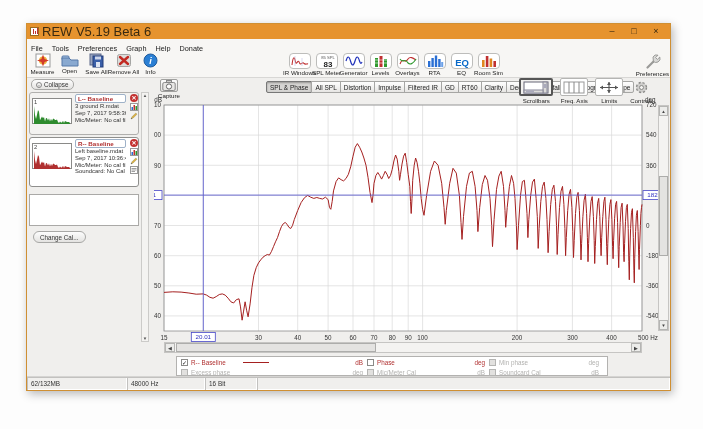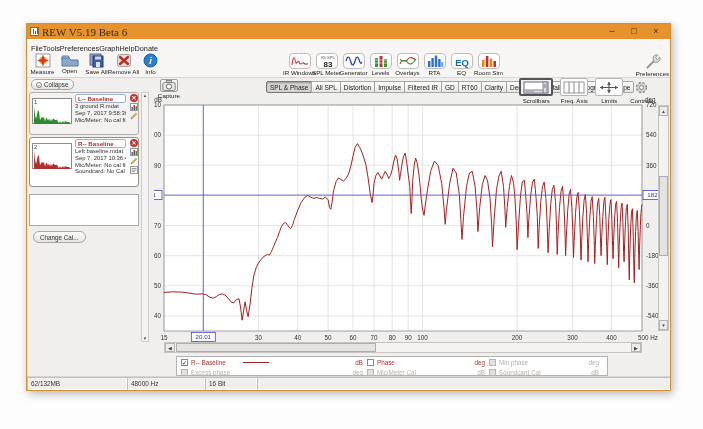--- a/index.html
+++ b/index.html
@@ -4,24 +4,24 @@
 <style>
   html,body{margin:0;padding:0;background:#fff;}
   *{box-sizing:border-box;font-family:"Liberation Sans",sans-serif;}
   .desktop{position:relative;width:703px;height:429px;background:#fdfdfd;overflow:hidden;}
   .window{position:absolute;left:26px;top:23px;width:645px;height:368px;background:#f0efed;
           border:1px solid #cf8f33;box-shadow:2px 3px 9px rgba(0,0,0,.28);}
   
   .titlebar{position:absolute;left:0;top:0;right:0;height:15px;background:#e6932e;display:flex;align-items:center;padding:0 3px;}
   .app-icon{width:9px;height:9px;background:#fff;border:1px solid #9a6a20;margin-right:3px;position:relative;}
   .app-icon i{position:absolute;bottom:1px;width:1px;background:#c03030;}
-  .title{font-size:11px;color:#3a2a10;flex:1;white-space:nowrap;font-family:Liberation Serif, serif;}
+  .title{font-size:13px;color:#3a2a10;flex:1;white-space:nowrap;}
   .capbtn{width:22px;text-align:center;font-size:9px;color:#3a2a10;line-height:15px;}
   
-  .menubar{position:absolute;left:0;top:15px;right:0;height:19px;background:#f7f6f4;border-bottom:1px solid #e2e1df;display:flex;align-items:center;padding-left:4px;}
+  .menubar{position:absolute;left:0;top:15px;right:0;height:19px;background:#f7f6f4;border-bottom:1px solid #e2e1df;display:flex;align-items:center;padding-left:4px;gap:9px;}
   .mi{font-size:7.3px;color:#222;white-space:nowrap;}
   .mi u{text-decoration:underline;}
   
   .toolbar{position:absolute;left:0;top:28px;right:0;height:26px;background:#f7f6f4;border-bottom:1px solid #d8d7d5;display:flex;align-items:flex-start;padding:1px 4px 0 2px;}
   .tbtn{display:flex;flex-direction:column;align-items:center;width:27px;gap:0;}
   .tbtn .lab{font-size:6.2px;color:#222;white-space:nowrap;}
   .ic{display:flex;align-items:center;justify-content:center;}
   .wbox{width:22px;height:16px;background:#fff;border:1px solid #bdbdbb;border-radius:4px;display:flex;align-items:center;justify-content:center;overflow:hidden;}
   .tspacer{width:122px;}
   .prefbtn{margin-left:auto;}

